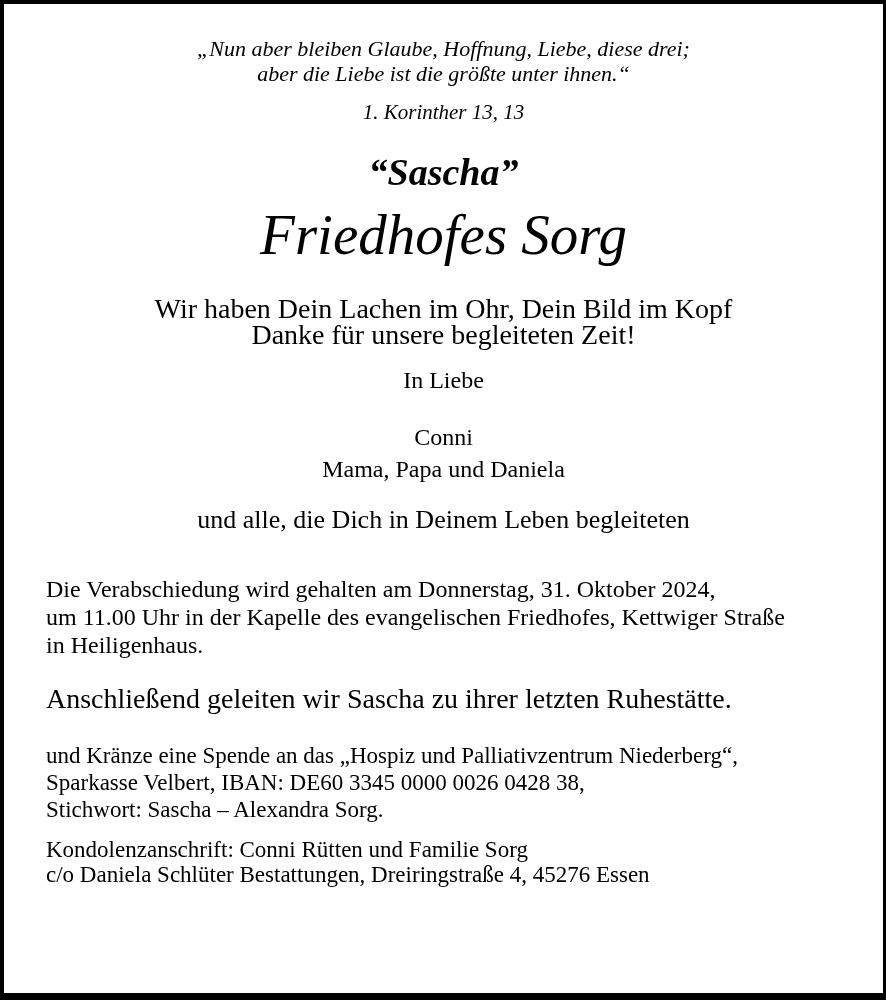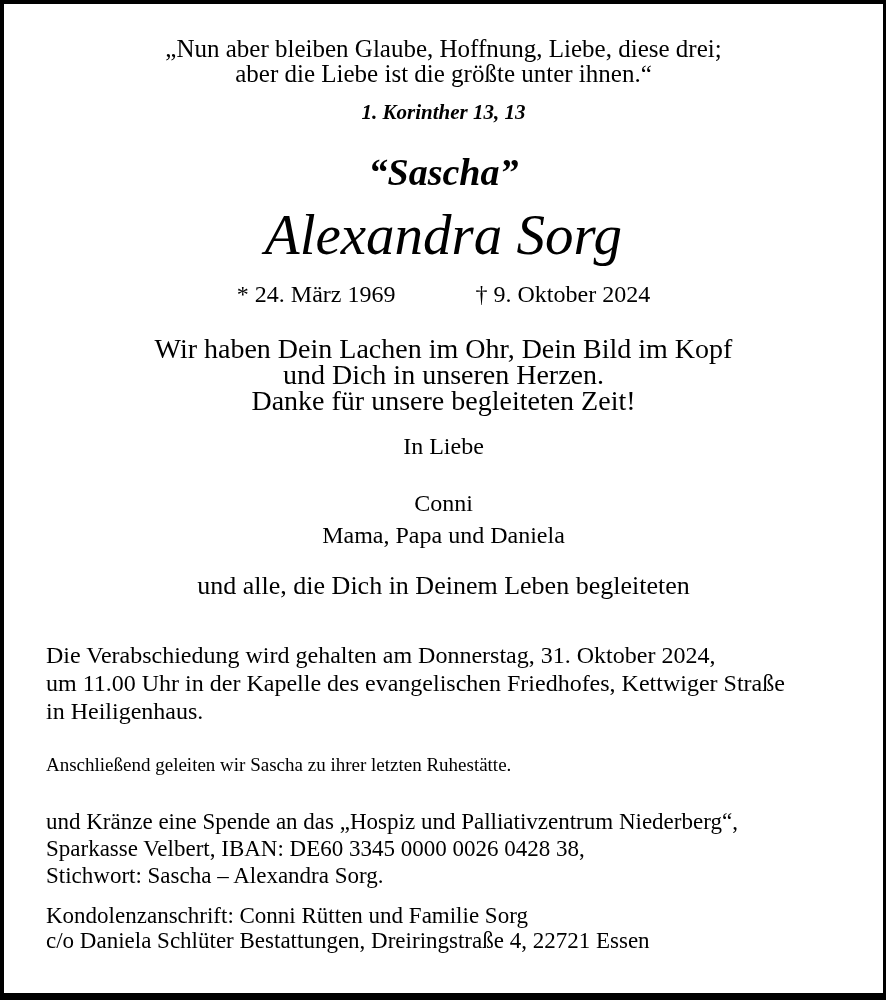--- a/index.html
+++ b/index.html
@@ -19,29 +19,29 @@
     border-width: 4px 3px 7px 4px;
     padding: 32px 42px 0 42px;
     overflow: hidden;
     font-family: "Liberation Serif", "DejaVu Serif", serif;
   }
   .center { text-align: center; }
   .left   { text-align: left; }
   .line   { white-space: nowrap; }
 
   .quote {
-    font-size: 25px;
+    font-style: italic;
+    font-size: 22px;
     line-height: 25px;
   }
   .quote-source {
     font-style: italic;
     font-size: 21px;
     line-height: 24px;
     margin-top: 14px;
-    font-weight: bold;
   }
   .nickname {
     font-style: italic;
     font-weight: bold;
     font-size: 38px;
     line-height: 44px;
     margin-top: 26px;
   }
   .name {
     font-style: italic;
@@ -76,21 +76,21 @@
     font-size: 26px;
     line-height: 30px;
     margin-top: 20px;
   }
   .ceremony {
     font-size: 24px;
     line-height: 28px;
     margin-top: 40px;
   }
   .burial {
-    font-size: 19px;
+    font-size: 28px;
     line-height: 28px;
     margin-top: 26px;
   }
   .donation {
     font-size: 23px;
     line-height: 27px;
     margin-top: 29px;
   }
   .condolence {
     font-size: 23px;
@@ -105,29 +105,25 @@
 
   <div class="quote center">
     <div class="line">„Nun aber bleiben Glaube, Hoffnung, Liebe, diese drei;</div>
     <div class="line">aber die Liebe ist die größte unter ihnen.“</div>
   </div>
 
   <div class="quote-source center line">1. Korinther 13, 13</div>
 
   <div class="nickname center line">“Sascha”</div>
 
-  <h1 class="name center line">Alexandra Sorg</h1>
+  <h1 class="name center line">Friedhofes Sorg</h1>
 
-  <div class="dates center">
-    <span class="birth line">* 24. März 1969</span><span class="death line">† 9. Oktober 2024</span>
-  </div>
 
   <div class="tribute center">
     <div class="line">Wir haben Dein Lachen im Ohr, Dein Bild im Kopf</div>
-    <div class="line">und Dich in unseren Herzen.</div>
     <div class="line">Danke für unsere begleiteten Zeit!</div>
   </div>
 
   <div class="salutation center line">In Liebe</div>
 
   <div class="mourners center">
     <div class="line">Conni</div>
     <div class="line">Mama, Papa und Daniela</div>
   </div>
 
@@ -142,16 +138,16 @@
   <div class="burial left line">Anschließend geleiten wir Sascha zu ihrer letzten Ruhestätte.</div>
 
   <div class="donation left">
     <div class="line">und Kränze eine Spende an das „Hospiz und Palliativzentrum Niederberg“,</div>
     <div class="line">Sparkasse Velbert, IBAN: DE60 3345 0000 0026 0428 38,</div>
     <div class="line">Stichwort: Sascha – Alexandra Sorg.</div>
   </div>
 
   <div class="condolence left">
     <div class="line">Kondolenzanschrift: Conni Rütten und Familie Sorg</div>
-    <div class="line">c/o Daniela Schlüter Bestattungen, Dreiringstraße 4, 22721 Essen</div>
+    <div class="line">c/o Daniela Schlüter Bestattungen, Dreiringstraße 4, 45276 Essen</div>
   </div>
 
 </div>
 
 </body></html>

